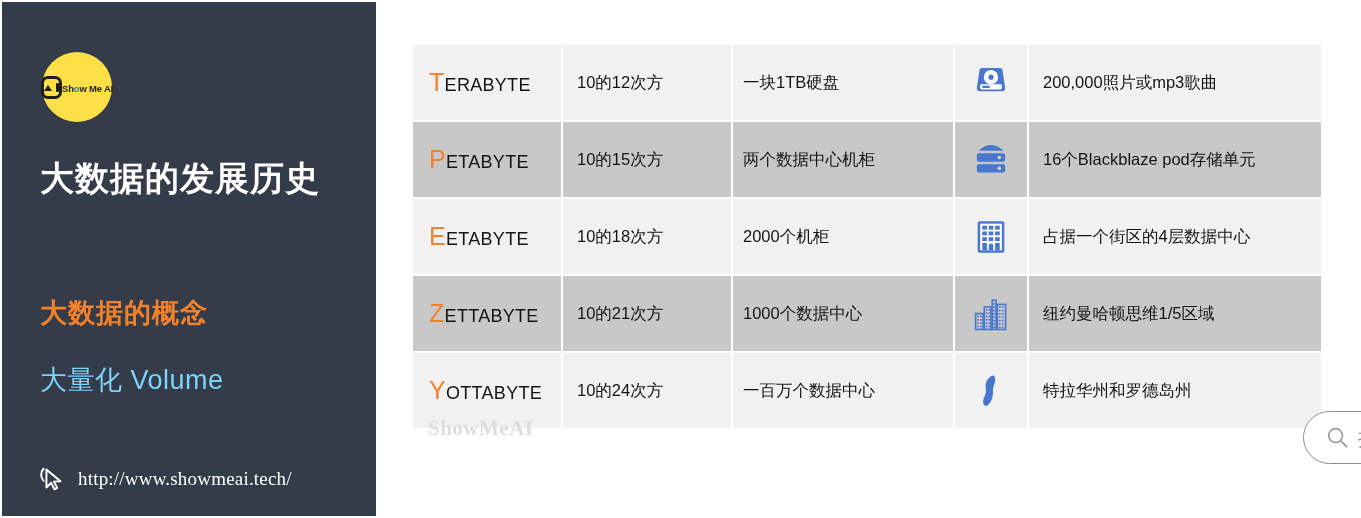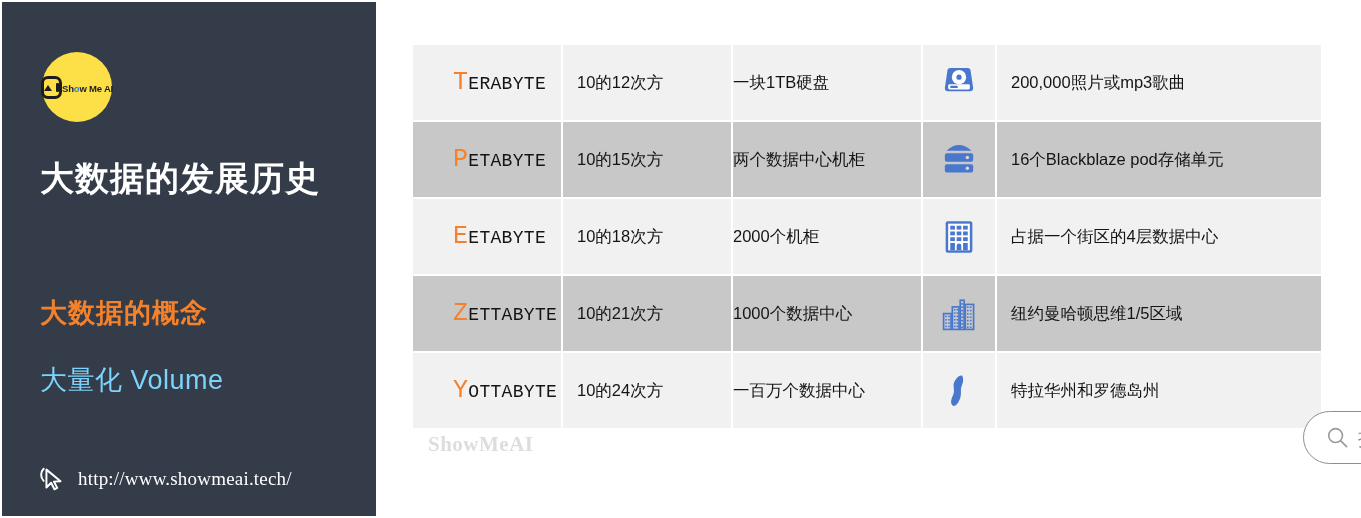--- a/index.html
+++ b/index.html
@@ -84,37 +84,37 @@
   .row.even .cell{background:#c8c8c8;}
 
   .cell{
     display:flex;align-items:center;
     box-sizing:border-box;
     font-size:16.5px;color:#141414;
     font-family:"Liberation Sans","DejaVu Sans",sans-serif;
   }
   .c-term{width:148px;padding-left:16px;margin-right:2px;}
   .c-pow {width:168px;padding-left:14px;margin-right:2px;}
-  .c-eq  {width:188px;padding-left:0;margin-right:2px;}
+  .c-eq  {width:220px;padding-left:10px;margin-right:2px;}
   .c-icon{width:72px;justify-content:center;margin-right:2px;}
   .c-desc{flex:1 1 auto;padding-left:14px;}
 
   .term{
-    font-family:Liberation Mono, monospace;
-    font-size:18px;letter-spacing:0.3px;color:#141414;white-space:nowrap;margin-left:24px;
+    font-family:Liberation Sans, sans-serif;
+    font-size:18px;letter-spacing:0.3px;color:#141414;white-space:nowrap;
   }
   .term .cap{
     color:#f5822a;font-size:25px;font-weight:normal;
   }
 
   .icon-svg{width:40px;height:40px;display:block;}
 
   
   .wm-bottom{
-    position:absolute;left:50px;top:432px;
+    position:absolute;left:50px;top:416px;
     font-family:"Liberation Serif","DejaVu Serif",serif;
     font-size:21px;font-weight:bold;color:#dddddd;letter-spacing:0.5px;
   }
 
   
   .searchbar{
     position:absolute;left:925px;top:411px;width:398px;height:53px;
     border:1.6px solid #8e8e8e;border-radius:27px;background:#ffffff;
     display:flex;align-items:center;padding-left:22px;box-sizing:border-box;gap:9px;
   }

